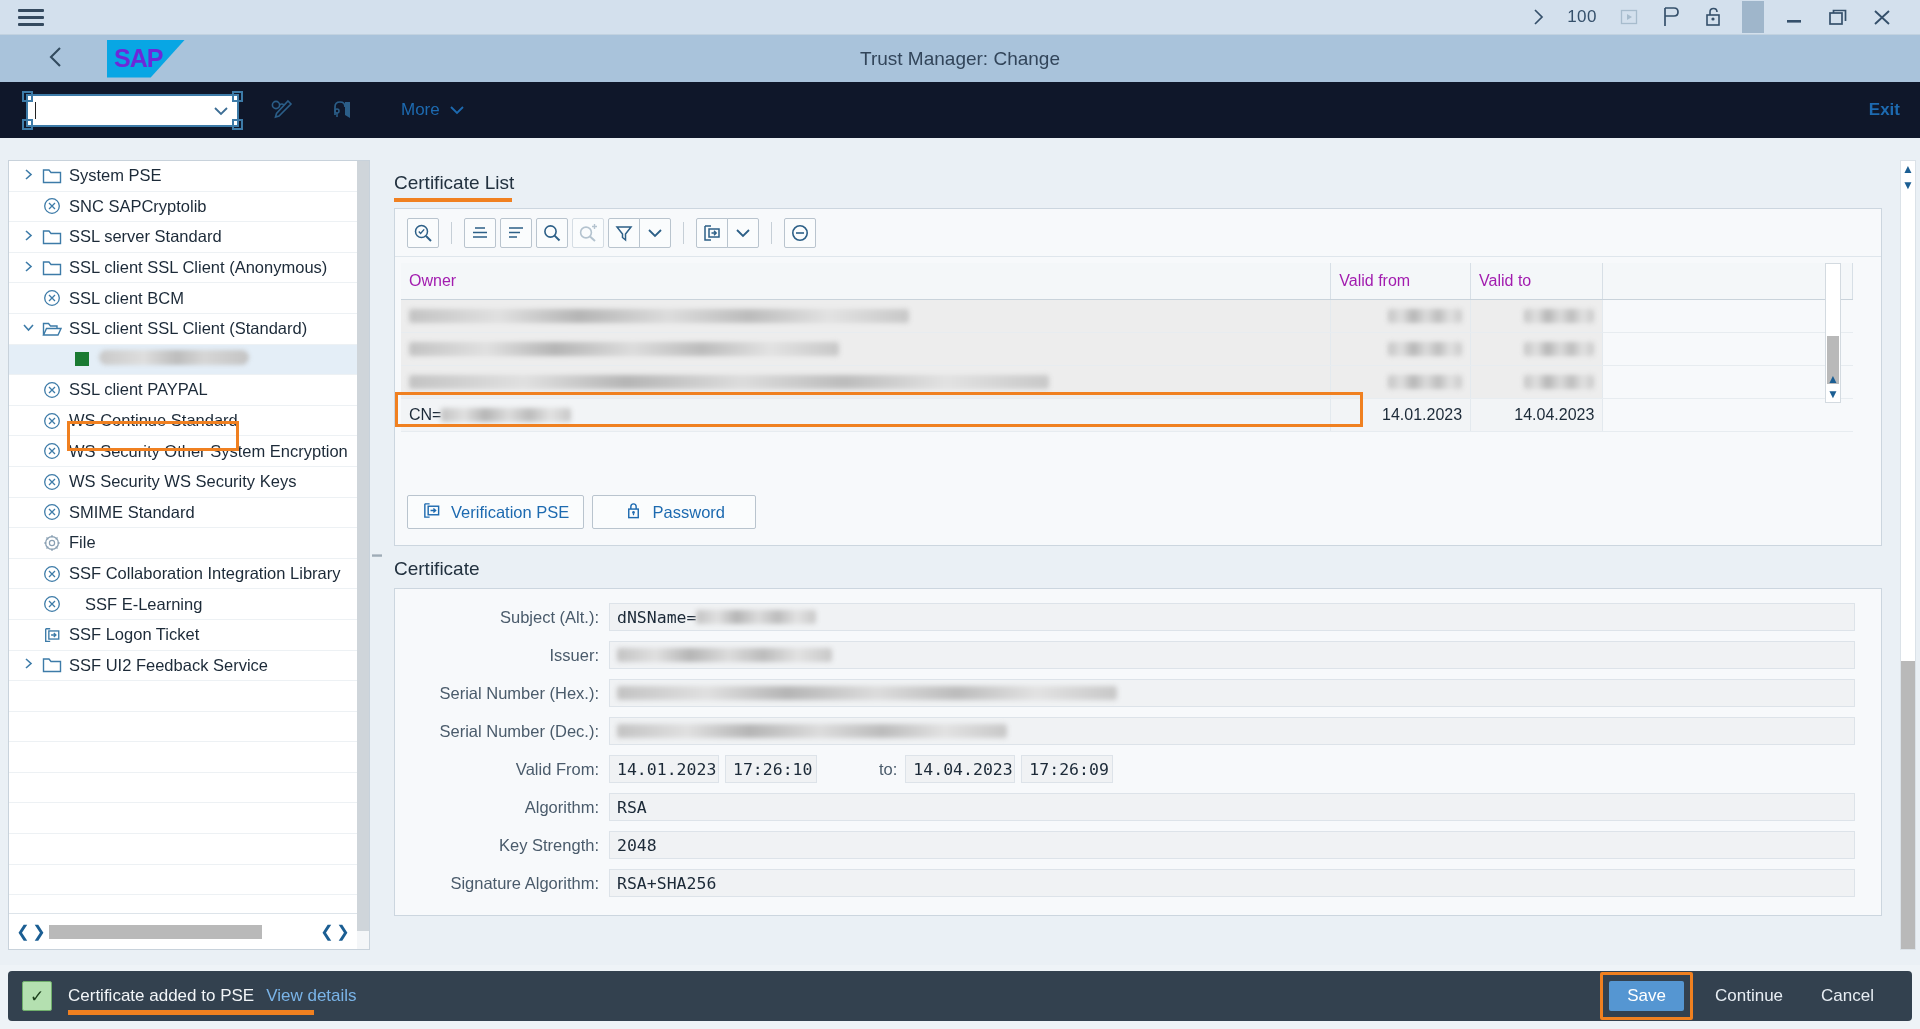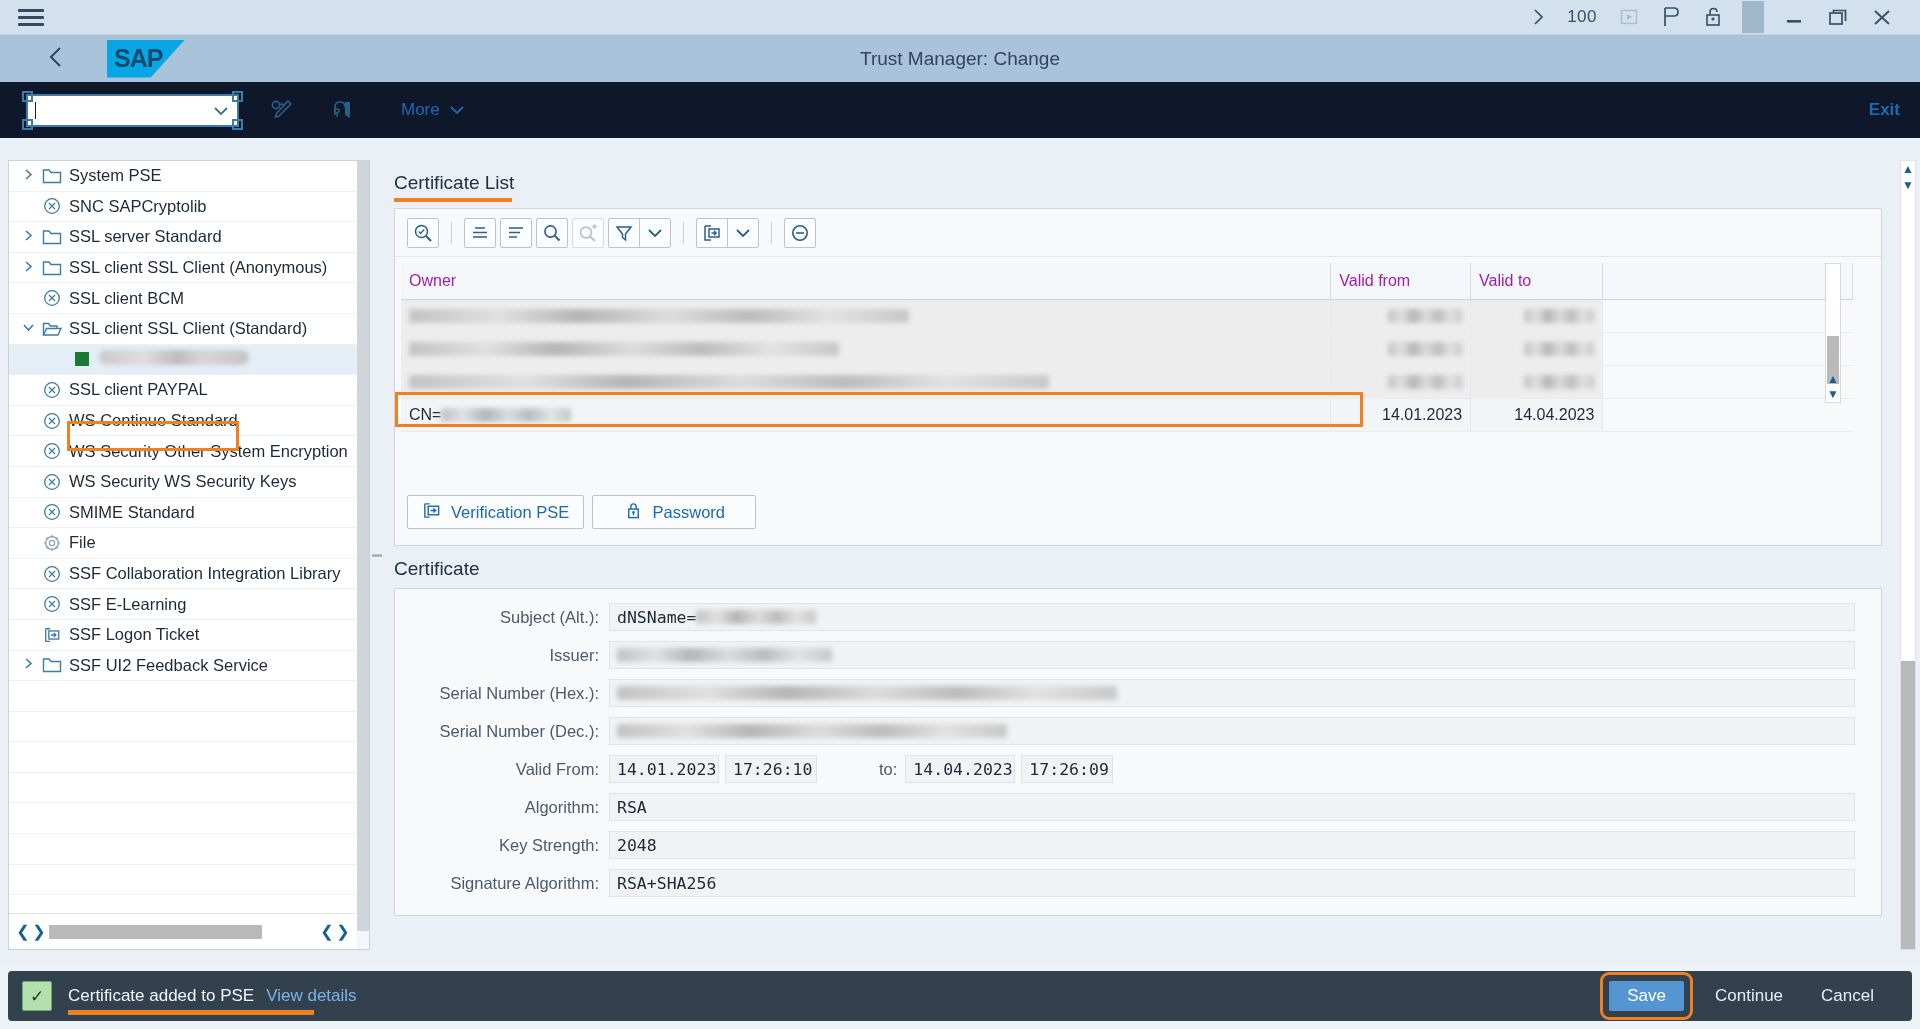--- a/index.html
+++ b/index.html
@@ -34,21 +34,21 @@
   }
   .backbtn { margin-left: 45px; font-size: 26px; color: #324a5e; cursor: pointer;
     line-height: 1; font-weight: 300; }
   .saplogo {
     margin-left: 40px; width: 78px; height: 38px; position: relative;
   }
   .saplogo .shape {
     position: absolute; inset: 0; background: #08a6e4;
     clip-path: polygon(0 0, 100% 0, 56% 100%, 0 100%);
   }
-  .saplogo .txt { position: absolute; inset: 0; color: #0c4a6e; font-weight: bold;
+  .saplogo .txt { position: absolute; inset: 0; color: #6d28d9; font-weight: bold;
     font-size: 25px; letter-spacing: -1px; display: flex; align-items: center;
     padding-left: 7px; font-family: "Liberation Sans", sans-serif; }
   .apptitle { position: absolute; left: 0; width: 1920px; text-align: center;
     font-size: 19px; color: #32455a; pointer-events: none; }
 
   
   .toolrow {
     position: absolute; top: 82px; left: 0; width: 1920px; height: 56px;
     background: #0f172a; display: flex; align-items: center;
   }
@@ -192,21 +192,21 @@
   .fbar { position: absolute; left: 8px; right: 8px; top: 6px; height: 50px;
     background: #33414f; border-radius: 4px; display: flex; align-items: center; }
   .msg-ico { margin-left: 14px; width: 30px; height: 30px; background: #b4e0b0;
     border: 1px solid #6fae6b; display: flex; align-items: center; justify-content: center;
     color: #1d401c; font-size: 17px; border-radius: 2px; }
   .msg-wrap { margin-left: 16px; position: relative; display: flex; align-items: baseline; gap: 12px; }
   .msg-txt { color: #f2f5f8; font-size: 17px; }
   .msg-link { color: #7ab4e8; font-size: 17px; cursor: pointer; }
   .msg-underline { position: absolute; left: 0; bottom: -9px; height: 5px; width: 246px; background: #f08020; }
   .fbtns { margin-left: auto; display: flex; align-items: center; gap: 6px; padding-right: 22px; }
-  .savewrap { position: relative; padding: 6px; border: 3px solid #f08020; border-radius: 9px; }
+  .savewrap { position: relative; padding: 6px; border: 3px solid #f08020; border-radius: 2px; }
   .savebtn { background: #5596d2; color: #fff; font-size: 17px; padding: 5px 18px;
     border-radius: 2px; cursor: pointer; }
   .fbtn { color: #e7edf3; font-size: 17px; padding: 7px 16px; cursor: pointer; }
 </style>
 </head>
 <body>
 
 <div class="shellbar">
   <div class="hamburger">
     <i></i>
@@ -463,21 +463,21 @@
         <span style="padding-left: 4px;">SSF Collaboration Integration Library</span>
       </div>
       <div class="trow">
         <span class="twist"></span>
         <span class="ico">
           <svg width="18" height="18" viewBox="0 0 18 18">
             <circle cx="9" cy="9" r="7.3" fill="none" stroke="#3d7ba8" stroke-width="1.3"></circle>
             <path d="M6 6 L12 12 M12 6 L6 12" stroke="#3d7ba8" stroke-width="1.3"></path>
           </svg>
         </span>
-        <span style="padding-left: 4px;">SSF E-Learning</span>
+        <span style="padding-left: 4px; margin-left: 16px;">SSF E-Learning</span>
       </div>
       <div class="trow">
         <span class="twist"></span>
         <span class="ico">
           <svg width="18" height="18" viewBox="0 0 20 20">
             <path d="M3 3 H8 M3 3 V17 H8" fill="none" stroke="#3d7ba8" stroke-width="1.5"></path>
             <rect x="6.5" y="5.5" width="11" height="9" fill="none" stroke="#3d7ba8" stroke-width="1.5"></rect>
             <path d="M9 10 H14 M12 7.8 L14.4 10 L12 12.2" fill="none" stroke="#3d7ba8" stroke-width="1.4"></path>
           </svg>
         </span>

